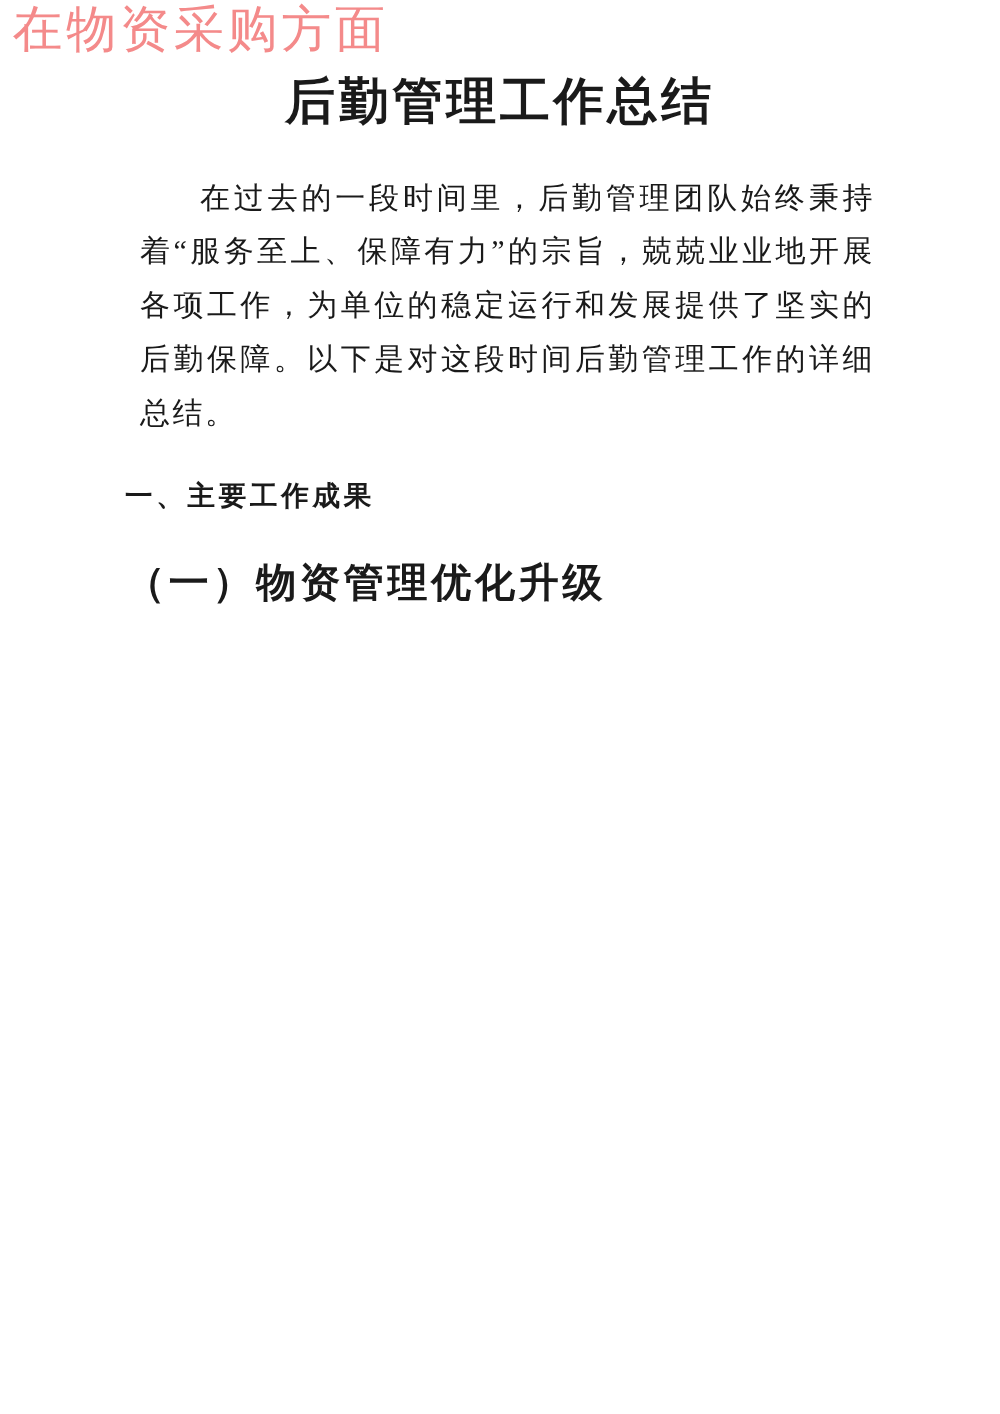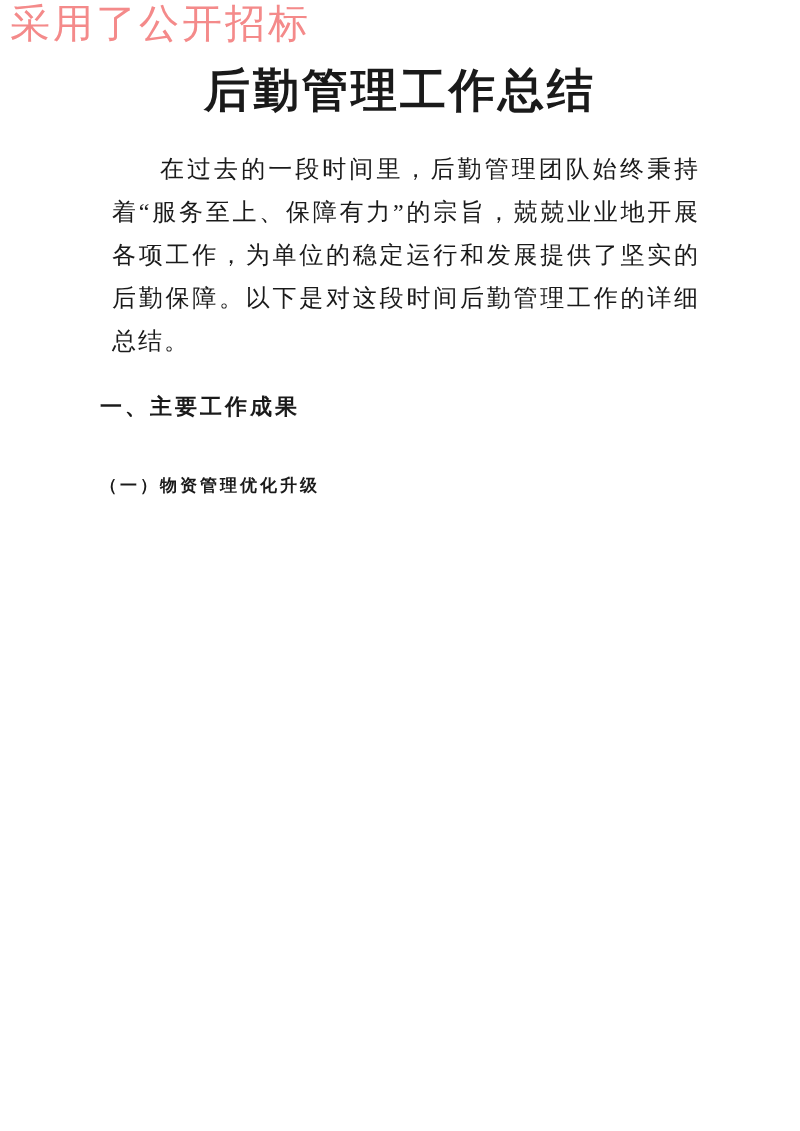--- a/index.html
+++ b/index.html
@@ -25,23 +25,23 @@
     line-height: 48px;
     letter-spacing: 3px;
     color: #f48a8a;
     font-weight: 400;
     white-space: nowrap;
   }
   .content {
     padding: 0 100px;
   }
   .doc-title {
-    margin: 14px;
+    margin: 4px;
     padding-top: 53px;
-    font-size: 46px;
+    font-size: 40px;
     line-height: 48px;
     font-weight: 700;
     text-align: center;
     letter-spacing: 3px;
   }
   .para {
     margin: 33px 0 0 12px;
     font-size: 24px;
     line-height: 43px;
     letter-spacing: 2px;
@@ -49,39 +49,39 @@
     text-indent: 48px;
   }
   .heading-1 {
     margin: 22px 0 0 0;
     font-size: 22px;
     line-height: 44px;
     font-weight: 700;
     letter-spacing: 3px;
   }
   .heading-2 {
-    margin: 38px 0 0 0;
-    font-size: 17px;
+    margin: 28px 0 0 0;
+    font-size: 32px;
     line-height: 38px;
     font-weight: 700;
     letter-spacing: 3px;
   }
   .para.first-body {
     margin-top: 22px;
   }
   .para.follow {
     margin-top: 13px;
   }
 </style>
 </head>
 <body>
 
 <div class="page">
 
-  <div class="watermark">采用了公开招标</div>
+  <div class="watermark">在物资采购方面</div>
 
   <div class="content">
 
     <h1 class="doc-title">后勤管理工作总结</h1>
 
     <p class="para">在过去的一段时间里，后勤管理团队始终秉持着“服务至上、保障有力”的宗旨，兢兢业业地开展各项工作，为单位的稳定运行和发展提供了坚实的后勤保障。以下是对这段时间后勤管理工作的详细总结。</p>
 
     <h2 class="heading-1">一、主要工作成果</h2>
 
     <h3 class="heading-2">（一）物资管理优化升级</h3>

